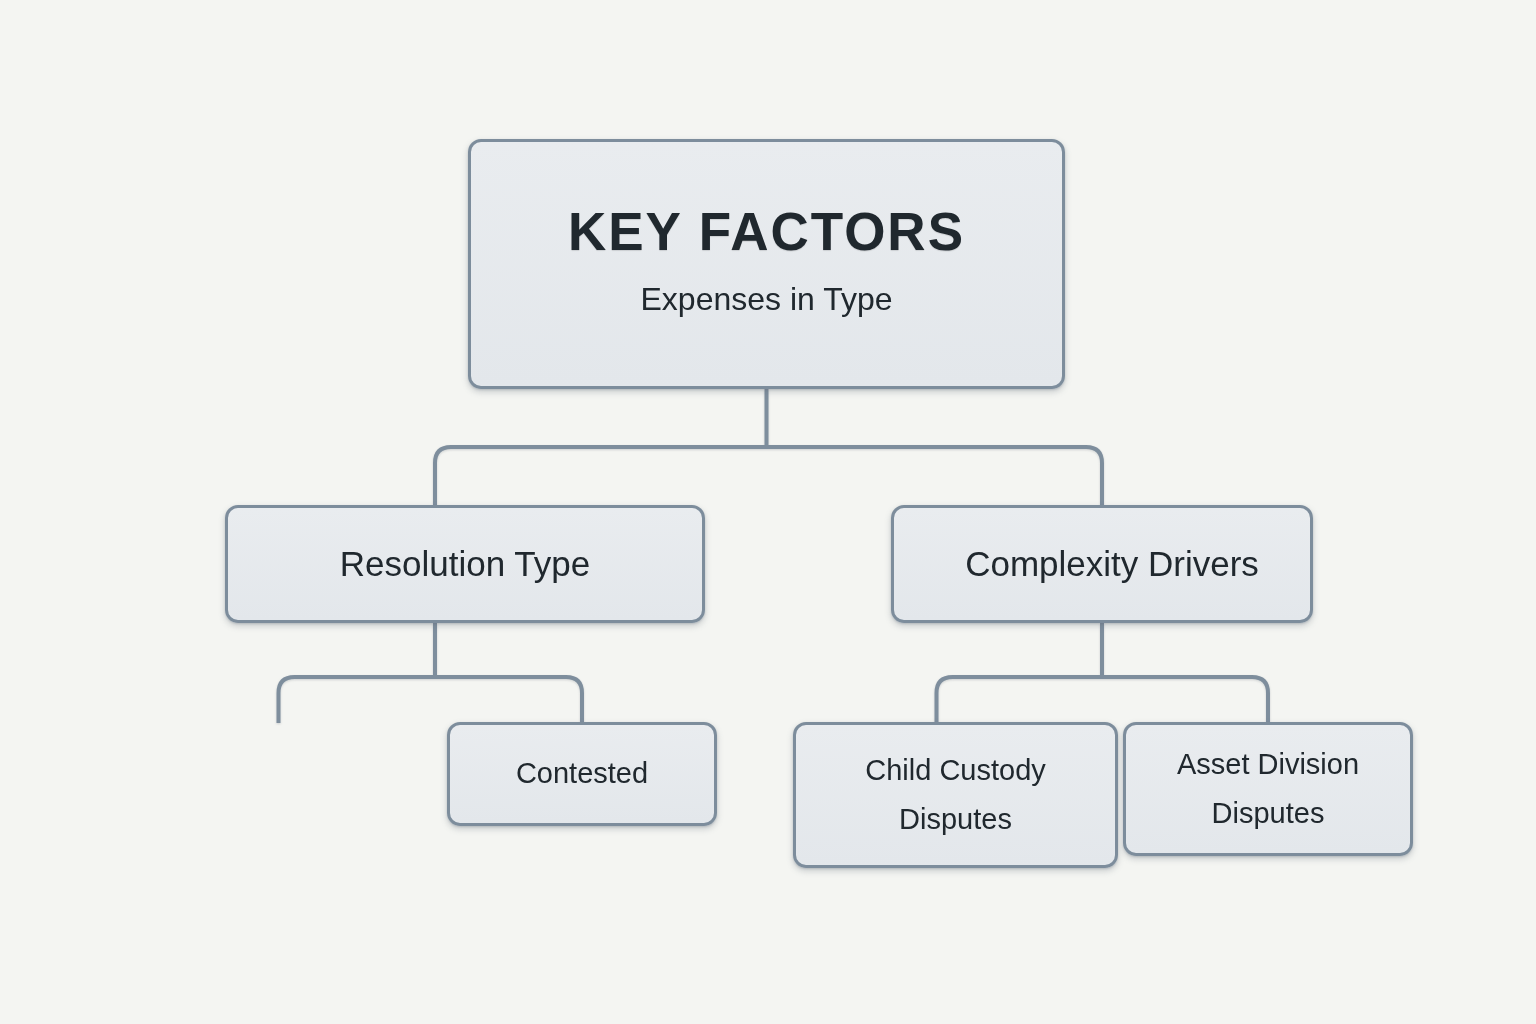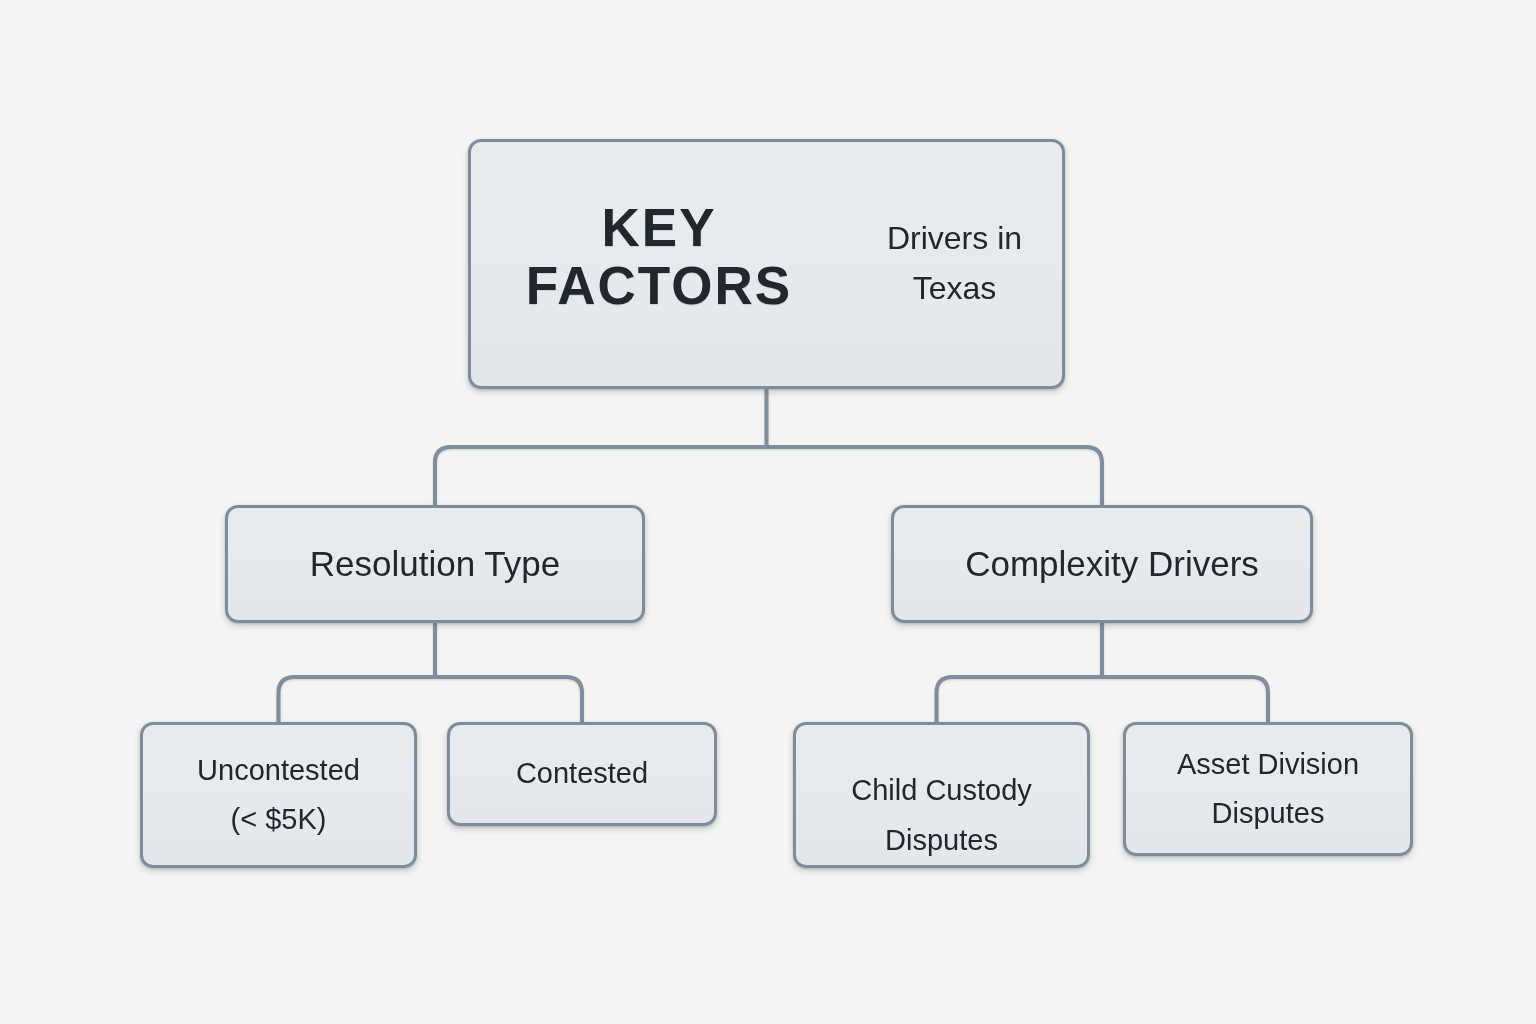--- a/index.html
+++ b/index.html
@@ -31,21 +31,21 @@
     stroke-width: 4;
   }
   .node {
     position: absolute;
     box-sizing: border-box;
     background: linear-gradient(180deg, #e9ecef 0%, #e3e7eb 100%);
     border: 3.5px solid var(--box-border, #7d8d9c);
     border-radius: 13px;
     box-shadow: 0 3px 6px rgba(100,110,122,0.30), 0 1px 2px rgba(100,110,122,0.25);
     display: flex;
-    flex-direction: row;
+    flex-direction: column;
     align-items: center;
     justify-content: center;
     text-align: center;
   }
   .node-root .node-title {
     font-size: 53px;
     font-weight: 700;
     letter-spacing: 2px;
     line-height: 1.1;
     margin-bottom: 14px;
@@ -76,46 +76,40 @@
     <path d="M435 506 L435 463 Q435 447 451 447 L1086 447 Q1102 447 1102 463 L1102 506"></path>
     <path d="M435 623 L435 677"></path>
     <path d="M278.5 723 L278.5 693 Q278.5 677 294.5 677 L566 677 Q582 677 582 693 L582 723"></path>
     <path d="M1102 623 L1102 677"></path>
     <path d="M936.5 723 L936.5 693 Q936.5 677 952.5 677 L1252 677 Q1268 677 1268 693 L1268 723"></path>
   </svg>
 
   <div class="node node-root" style="left:468px; top:139px; width:597px; height:250px;">
     <div class="node-title">KEY FACTORS</div>
     <div class="node-subtitle">
-      <div>Drivers in Texas</div>
+      <div>Expenses in Type</div>
     </div>
   </div>
 
-  <div class="node node-branch" style="left:225px; top:505px; width:420px; height:118px;">
+  <div class="node node-branch" style="left:225px; top:505px; width:480px; height:118px;">
     <div class="node-label">Resolution Type</div>
   </div>
 
   <div class="node node-branch" style="left:891px; top:505px; width:422px; height:118px;padding-left:20px;">
     <div class="node-label">Complexity Drivers</div>
   </div>
 
-  <div class="node node-leaf" style="left:140px; top:722px; width:277px; height:146px;">
-    <div class="node-label">
-      <div>Uncontested</div>
-      <div>(&lt; $5K)</div>
-    </div>
-  </div>
 
   <div class="node node-leaf" style="left:447px; top:722px; width:270px; height:104px;">
     <div class="node-label">
       <div>Contested</div>
     </div>
   </div>
 
-  <div class="node node-leaf" style="left:793px; top:722px; width:297px; height:146px;align-items:flex-end;">
+  <div class="node node-leaf" style="left:793px; top:722px; width:325px; height:146px;">
     <div class="node-label">
       <div>Child Custody</div>
       <div>Disputes</div>
     </div>
   </div>
 
   <div class="node node-leaf" style="left:1123px; top:722px; width:290px; height:134px;">
     <div class="node-label">
       <div>Asset Division</div>
       <div>Disputes</div>

